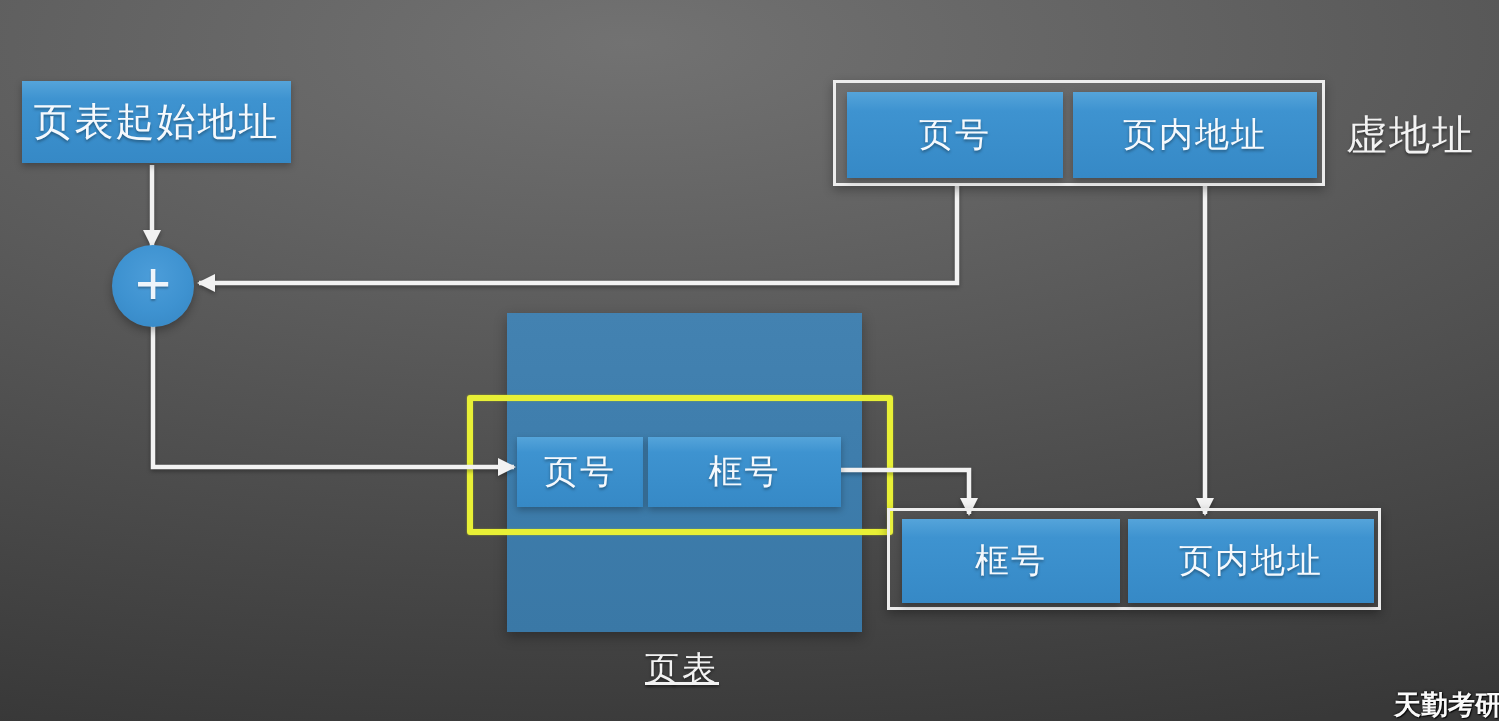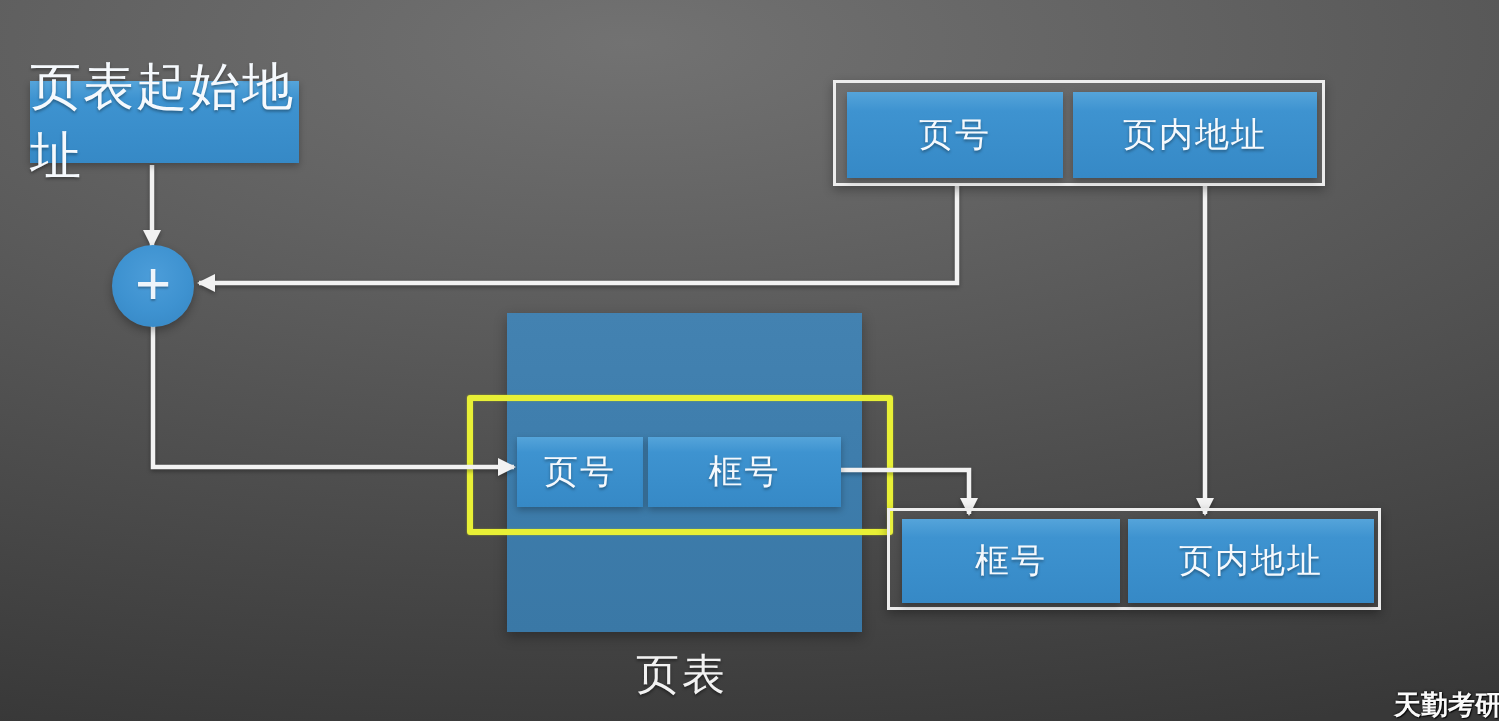--- a/index.html
+++ b/index.html
@@ -35,21 +35,21 @@
   }
   .reg-label {
     position: absolute;
     left: 22px; top: 24px;
     font-size: 37px;
     color: #f4f4f4;
     text-shadow: 0 2px 3px rgba(0,0,0,0.4);
     z-index: 5;
     letter-spacing: 2px;
   }
-  .reg-box { left: 30px; top: 81px; width: 269px; height: 82px; font-size: 51px; justify-content: flex-end; }
+  .reg-box { left: 22px; top: 81px; width: 269px; height: 82px; font-size: 39px; }
   .adder {
     position: absolute;
     left: 112px; top: 245px;
     width: 82px; height: 82px;
     border-radius: 50%;
     background: radial-gradient(circle at 50% 38%, #4c9dd9 0%, #3e92d0 55%, #3585c2 100%);
     box-shadow: 0 4px 8px rgba(0,0,0,0.3);
     display: flex; align-items: center; justify-content: center;
     z-index: 4;
   }
@@ -97,24 +97,25 @@
     border-radius: 3px;
     box-shadow: 0 0 2px rgba(180,190,20,0.8), inset 0 0 2px rgba(180,190,20,0.6);
     z-index: 2;
   }
   .pt-cell-a { left: 517px; top: 437px; width: 126px; height: 70px; font-size: 34px; }
   .pt-cell-b { left: 648px; top: 437px; width: 193px; height: 70px; font-size: 34px; }
   .caption {
     position: absolute;
     width: 180px;
     text-align: center;
-    font-size: 43px;
+    font-size: 34px;
     text-shadow: 0 2px 3px rgba(0,0,0,0.45);
     z-index: 5;
     letter-spacing: 3px;
+    text-decoration: underline;
   }
   .pt-caption { left: 592px; top: 646px; }
   .r-caption { left: 1052px; top: 642px; }
   .watermark {
     position: absolute;
     left: 1394px; top: 687px;
     font-size: 27px;
     font-weight: bold;
     white-space: nowrap;
     color: #fafafa;
@@ -149,20 +150,21 @@
   </div>
 
   <div class="outerbox vbox">
     <div class="bluecell cell-a">
       <span>页号</span>
     </div>
     <div class="bluecell cell-b">
       <span>页内地址</span>
     </div>
   </div>
+  <div class="side-label">虚地址</div>
 
   <div class="bigbox"></div>
   <div class="yellowbox"></div>
   <div class="bluecell pt-cell-a">
     <span>页号</span>
   </div>
   <div class="bluecell pt-cell-b">
     <span>框号</span>
   </div>
   <div class="caption pt-caption">页表</div>

